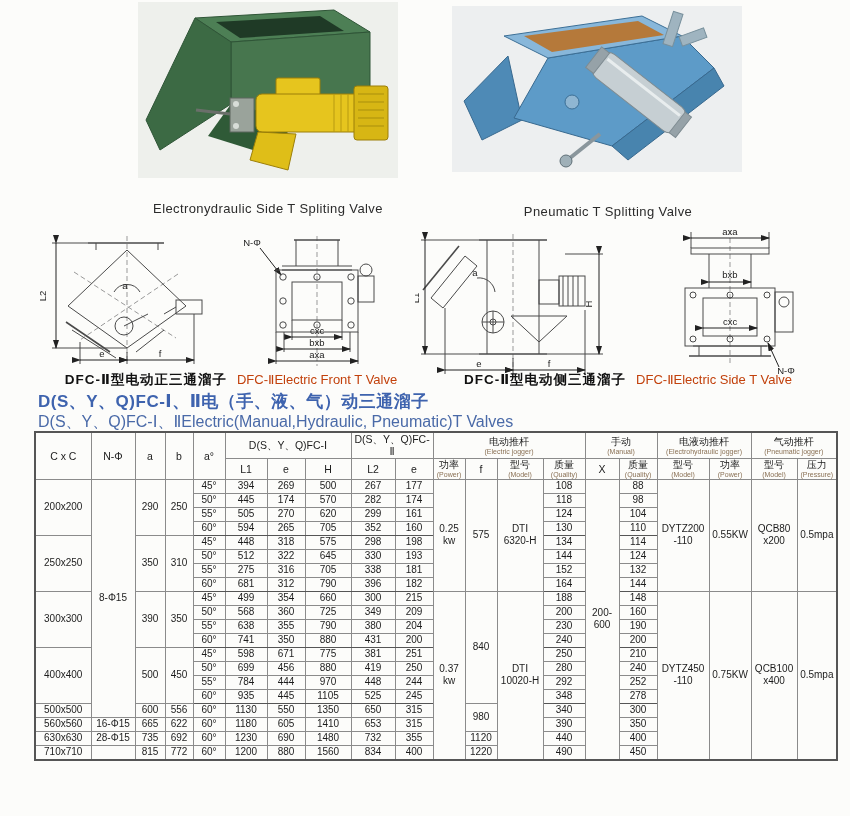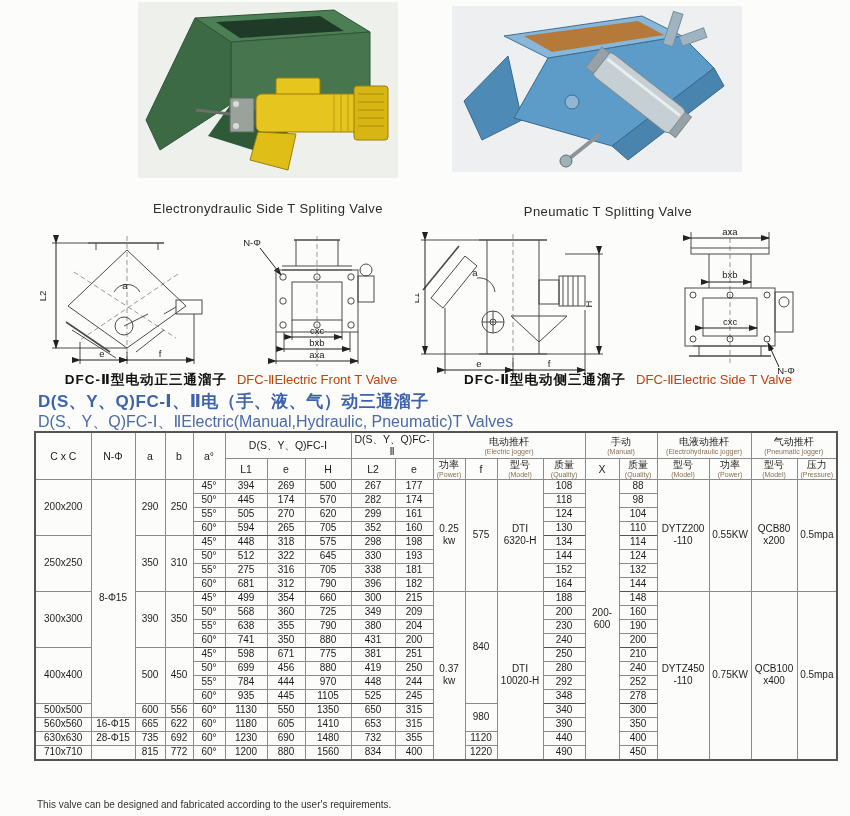--- a/index.html
+++ b/index.html
@@ -592,15 +592,14 @@
           <td>834</td>
           <td>400</td>
           <td>1220</td>
           <td>490</td>
           <td>450</td>
         </tr>
       </tbody>
   </table>
 
   <div class="note-cn">注：本阀可按用户要求设计制造。</div>
-  <div class="note-en">This valve can be designed and fabricated according to the user's requirements.</div>
 
 </div>
 
 </body></html>

